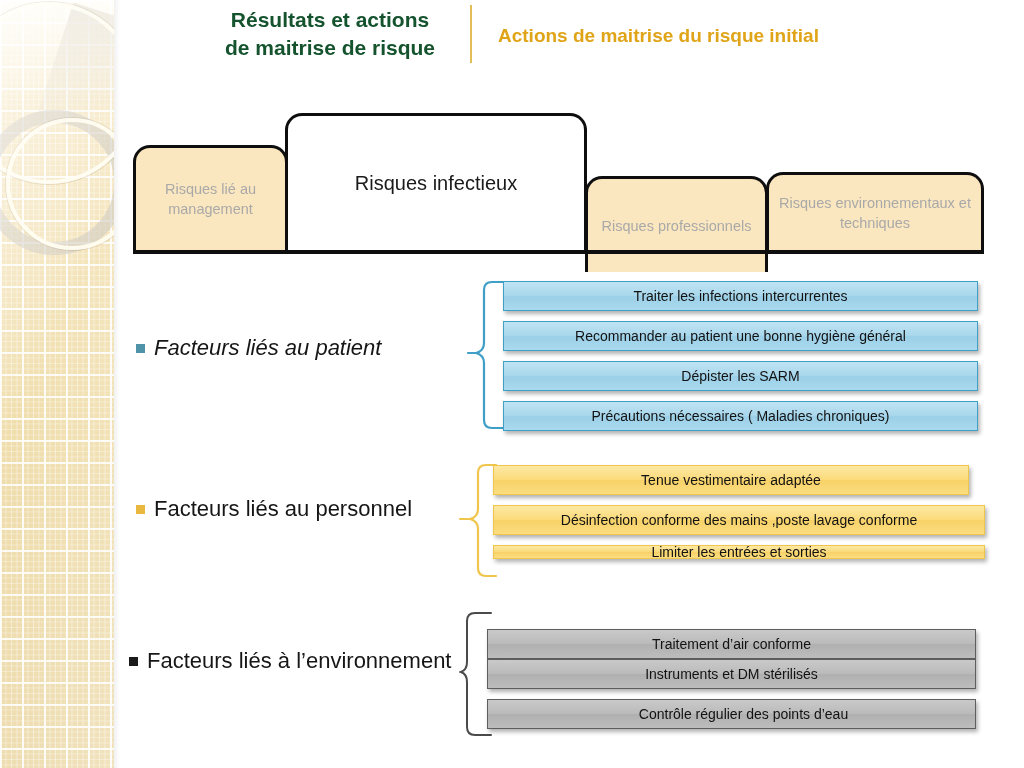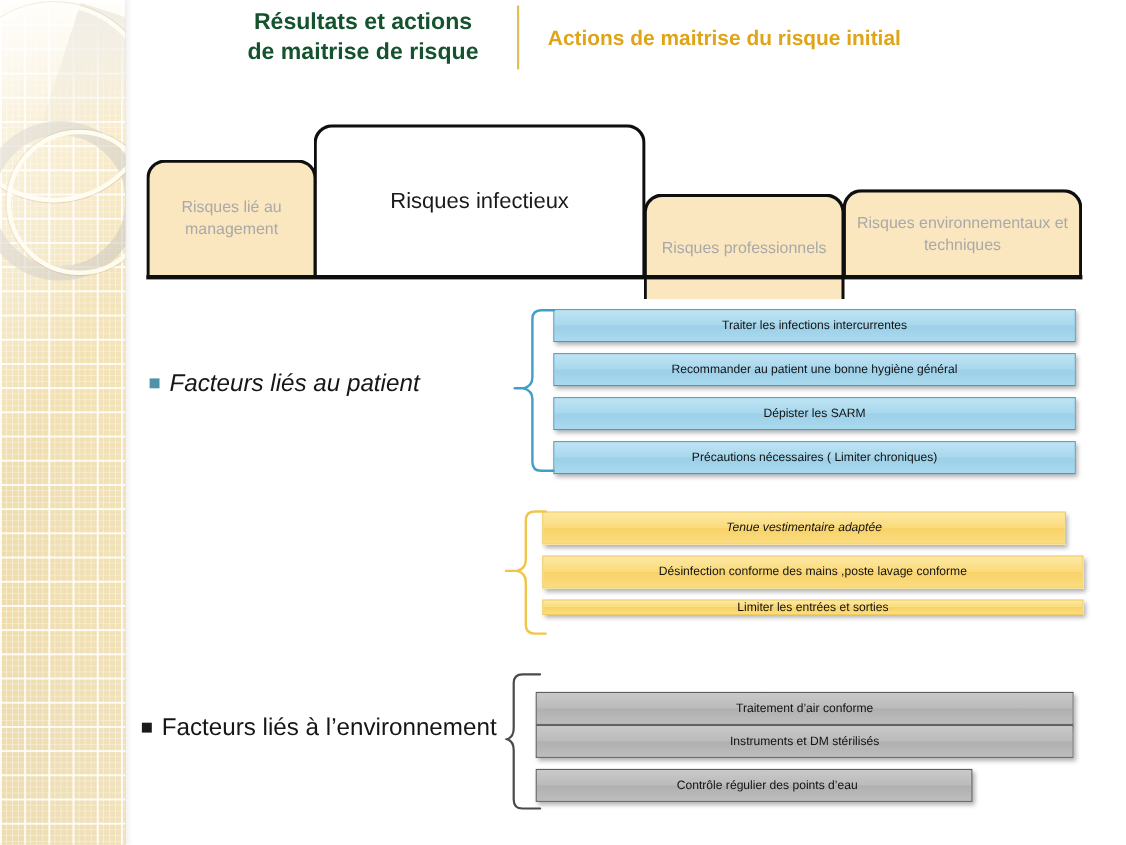--- a/index.html
+++ b/index.html
@@ -150,21 +150,21 @@
   .brace { position: absolute; }
   .boxes { position: absolute; }
 
   .item-box {
     position: absolute;
     box-sizing: border-box;
     display: flex;
     align-items: center;
     justify-content: center;
     text-align: center;
-    font-size: 11px;
+    font-size: 14px;
     color: #121212;
     box-shadow: 2px 3px 4px rgba(0,0,0,0.30);
   }
   .item-box.blue {
     background: linear-gradient(to bottom, #BFE4F3 0%, #A9D7EC 48%, #9CD0E8 52%, #A9D9EE 100%);
     border: 1.5px solid #3F9FC6;
   }
   .item-box.yellow {
     background: linear-gradient(to bottom, #FDE8A4 0%, #FBDB7B 48%, #F8D268 52%, #FBDD80 100%);
     border: 1.5px solid #EFC54B;
@@ -227,35 +227,39 @@
     <div class="item-box blue" style="left:503px; top:281px; width:475px; height:30px;">
       <span>Traiter les infections intercurrentes</span>
     </div>
     <div class="item-box blue" style="left:503px; top:321px; width:475px; height:30px;">
       <span>Recommander au patient une bonne hygiène général</span>
     </div>
     <div class="item-box blue" style="left:503px; top:361px; width:475px; height:30px;">
       <span>Dépister les SARM</span>
     </div>
     <div class="item-box blue" style="left:503px; top:401px; width:475px; height:30px;">
-      <span>Précautions nécessaires ( Limiter chroniques)</span>
+      <span>Précautions nécessaires ( Maladies chroniques)</span>
     </div>
   </div>
 </div>
 
 <div class="group" style="left:0; top:0; width:1024px; height:768px;">
 
+  <div class="group-label" style="left:136px; top:496px;">
+    <span class="bullet" style="background:#E8B93E;"></span>
+    <span>Facteurs liés au personnel</span>
+  </div>
 
   <svg class="brace" style="left:458px; top:462px;" width="42" height="117" viewBox="0 0 42 117">
     <path d="M38 3 H28 Q20 3 20 11 V47 Q20 55 12 57 Q20 59 20 67 V106 Q20 114 28 114 H38" fill="none" stroke="#EFC54B" stroke-width="2.2" stroke-linecap="round"></path>
     <path d="M12 57 H2" fill="none" stroke="#EFC54B" stroke-width="2.2" stroke-linecap="round"></path>
   </svg>
 
   <div class="boxes">
-    <div class="item-box yellow" style="left:493px; top:465px; width:476px; height:30px;font-style:italic;">
+    <div class="item-box yellow" style="left:493px; top:465px; width:476px; height:30px;">
       <span>Tenue vestimentaire adaptée</span>
     </div>
     <div class="item-box yellow" style="left:493px; top:505px; width:492px; height:30px;">
       <span>Désinfection conforme des mains ,poste lavage conforme</span>
     </div>
     <div class="item-box yellow" style="left:493px; top:545px; width:492px; height:14px;">
       <span>Limiter les entrées et sorties</span>
     </div>
   </div>
 </div>
@@ -271,17 +275,17 @@
     <path d="M32 3 H16 Q8 3 8 11 V52 Q8 60 2 62 Q8 64 8 72 V117 Q8 125 16 125 H32" fill="none" stroke="#4A4A4A" stroke-width="2" stroke-linecap="round"></path>
   </svg>
 
   <div class="boxes">
     <div class="item-box gray" style="left:487px; top:629px; width:489px; height:30px;">
       <span>Traitement d’air conforme</span>
     </div>
     <div class="item-box gray" style="left:487px; top:659px; width:489px; height:30px;align-items:center;">
       <span>Instruments et DM stérilisés</span>
     </div>
-    <div class="item-box gray" style="left:487px; top:699px; width:397px; height:30px;padding-left:24px;">
+    <div class="item-box gray" style="left:487px; top:699px; width:489px; height:30px;padding-left:24px;">
       <span>Contrôle régulier des points d’eau</span>
     </div>
   </div>
 </div>
 
 </body></html>

